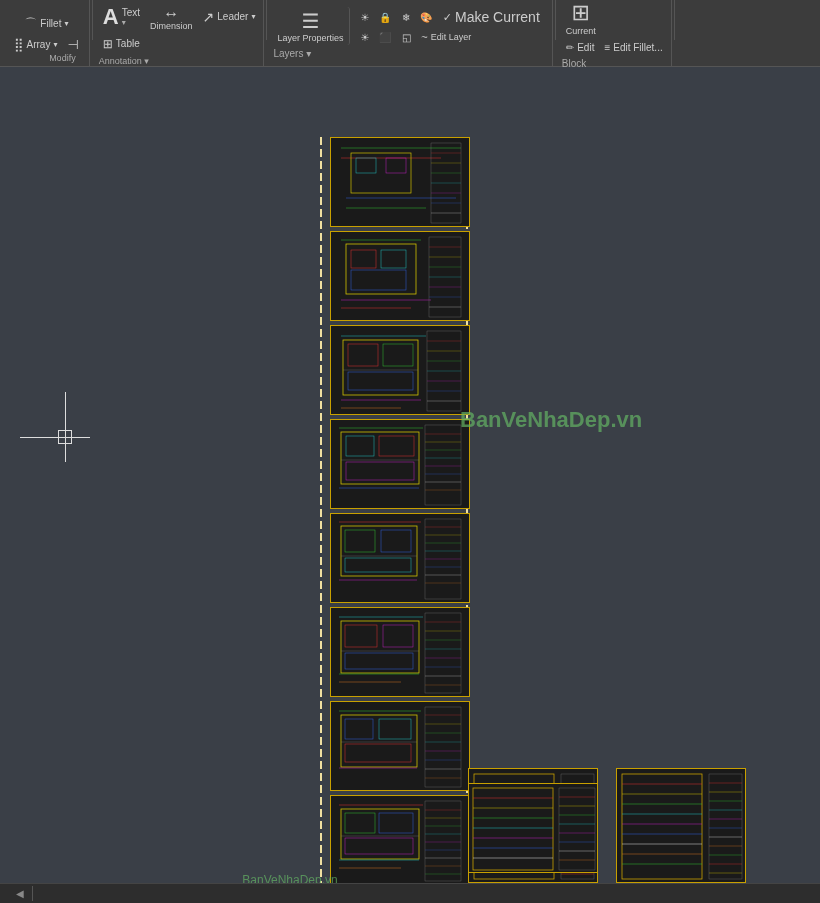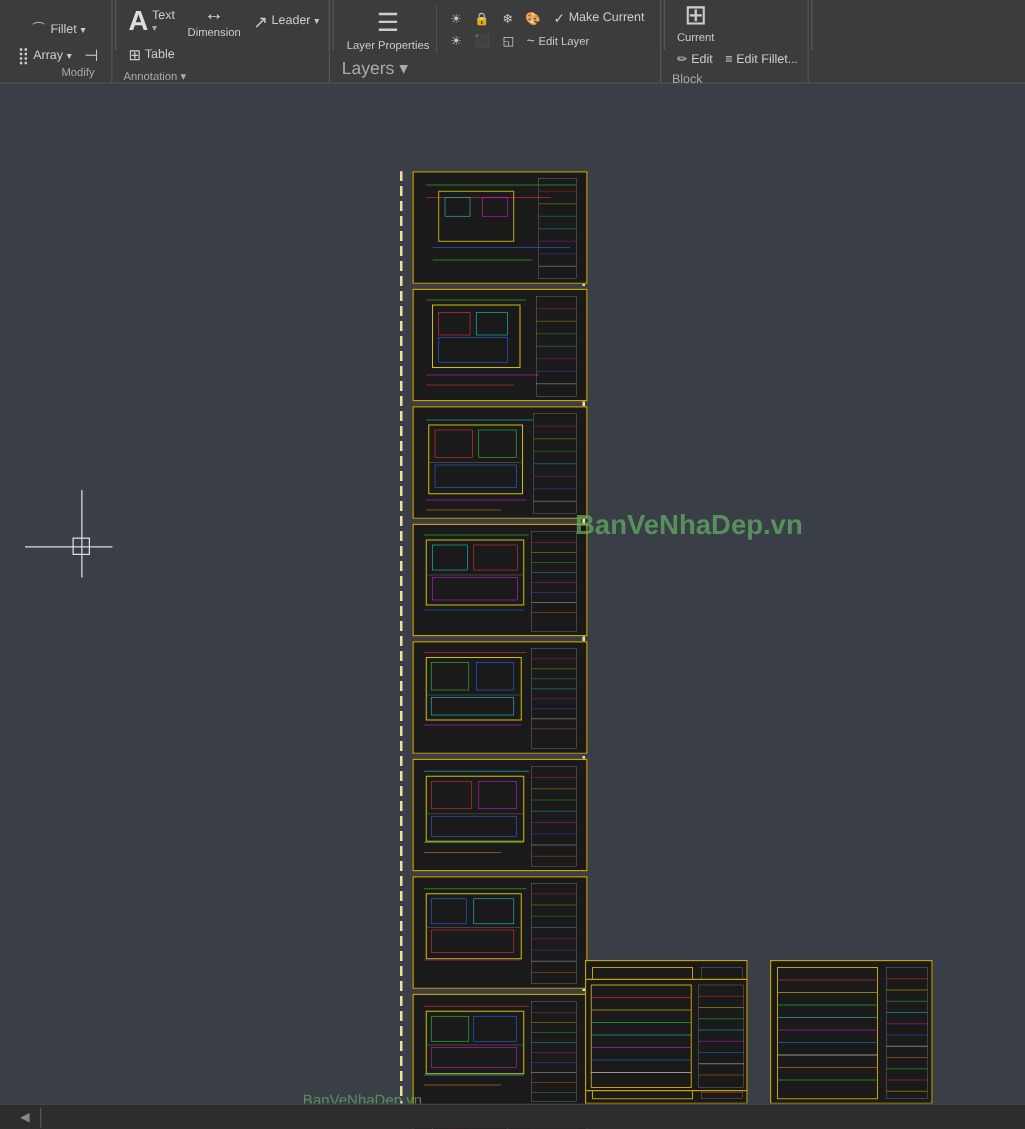--- a/index.html
+++ b/index.html
@@ -344,41 +344,41 @@
               <span>🔒</span>
             </div>
           <div class="toolbar-small-btn">
               <span>❄</span>
             </div>
           <div class="toolbar-small-btn">
               <span>🎨</span>
             </div>
           <div class="toolbar-small-btn">
             <span style="font-size:11px;">✓</span>
-            <span style="font-size:10px; white-space:nowrap;">Make Current</span>
+            <span style="font-size:14px; white-space:nowrap;">Make Current</span>
           </div>
         </div>
         <div class="toolbar-row">
           <div class="toolbar-small-btn">
               <span>☀</span>
             </div>
           <div class="toolbar-small-btn">
               <span>⬛</span>
             </div>
           <div class="toolbar-small-btn">
               <span>◱</span>
             </div>
           <div class="toolbar-small-btn">
             <span style="font-size:11px;">~</span>
             <span style="font-size:9px; white-space:nowrap;">Edit Layer</span>
           </div>
         </div>
       </div>
     </div>
-    <span style="font-size:14px; color:#aaa; margin-top:1px; cursor:pointer;">Layers ▾</span>
+    <span style="font-size:10px; color:#aaa; margin-top:1px; cursor:pointer;">Layers ▾</span>
   </div>
 
   <div class="tb-sep"></div>
 
   <div class="block-group">
     <div class="toolbar-row">
       <div class="toolbar-btn" style="flex-direction:column;">
         <span style="font-size:22px;">⊞</span>
         <span style="font-size:9px;">Current</span>
       </div>

